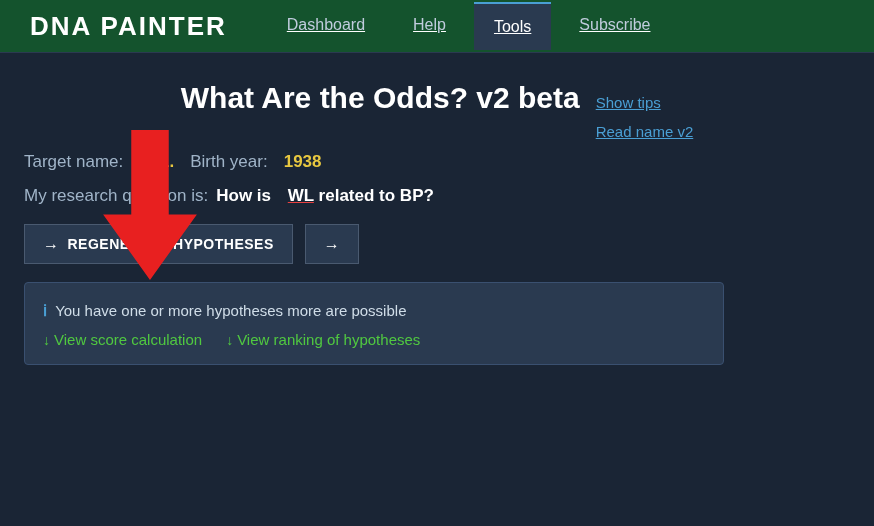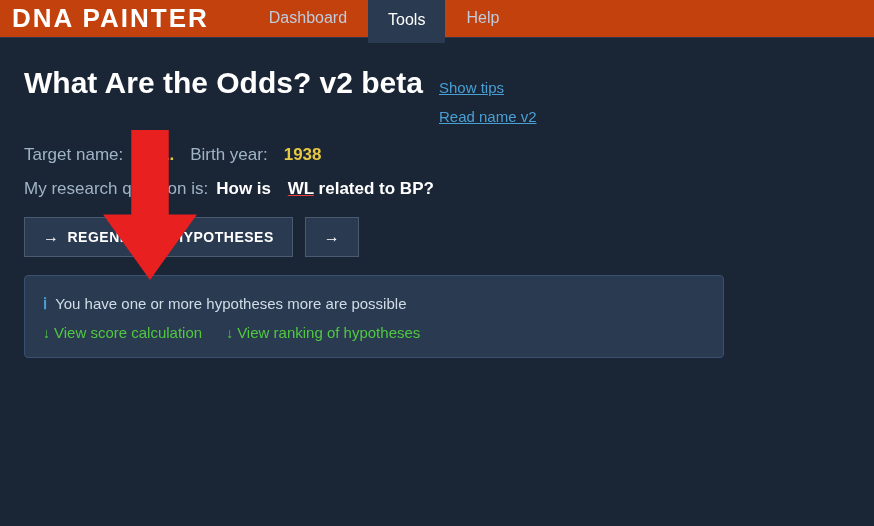--- a/index.html
+++ b/index.html
@@ -10,36 +10,37 @@
       width: 874px;
       height: 526px;
       overflow: hidden;
       position: relative;
     }
 
     
     .navbar {
       display: flex;
       align-items: center;
-      background-color: #c2410c;
-      padding: 0 12px;
-      height: 38px;
+      background-color: #14532d;
+      padding: 0 30px;
+      height: 53px;
       border-bottom: 1px solid #2a3a50;
     }
     .nav-logo {
       font-size: 26px;
       font-weight: bold;
       color: #ffffff;
       letter-spacing: 2px;
       margin-right: 40px;
     }
     .nav-links {
       display: flex;
-      gap: 1px;
+      gap: 8px;
       flex: 1;
+      text-decoration: underline;
     }
     .nav-link {
       color: #c0ccdd;
       text-decoration: none;
       padding: 14px 20px;
       font-size: 16px;
       cursor: pointer;
     }
     .nav-link.active {
       background-color: #2a3a50;
@@ -50,25 +51,26 @@
     
     .main {
       padding: 28px 24px 20px 24px;
     }
 
     
     .page-title {
       font-size: 30px;
       font-weight: bold;
       color: #ffffff;
-      margin-bottom: 20px;
+      margin-bottom: 12px;
       display: flex;
       align-items: baseline;
       gap: 16px;
       flex-wrap: wrap;
+      justify-content: center;
     }
     .page-title-links {
       display: flex;
       gap: 12px;
       align-items: baseline;
       flex-direction: column;
     }
     .page-title-link {
       font-size: 15px;
       font-weight: normal;
@@ -184,22 +186,23 @@
       pointer-events: none;
     }
   </style>
 </head>
 <body>
 
 <nav class="navbar">
   <div class="nav-logo">DNA PAINTER</div>
   <div class="nav-links">
     <a class="nav-link">Dashboard</a>
+    <a class="nav-link">Help</a>
     <a class="nav-link active">Tools</a>
-    <a class="nav-link">Help</a>
+    <a class="nav-link">Subscribe</a>
   </div>
 </nav>
 
 <div class="main">
 
   <div class="page-title">
     <span>What Are the Odds? v2 beta</span>
     <div class="page-title-links">
       <a class="page-title-link">Show tips</a>
       <a class="page-title-link">Read name v2</a>

